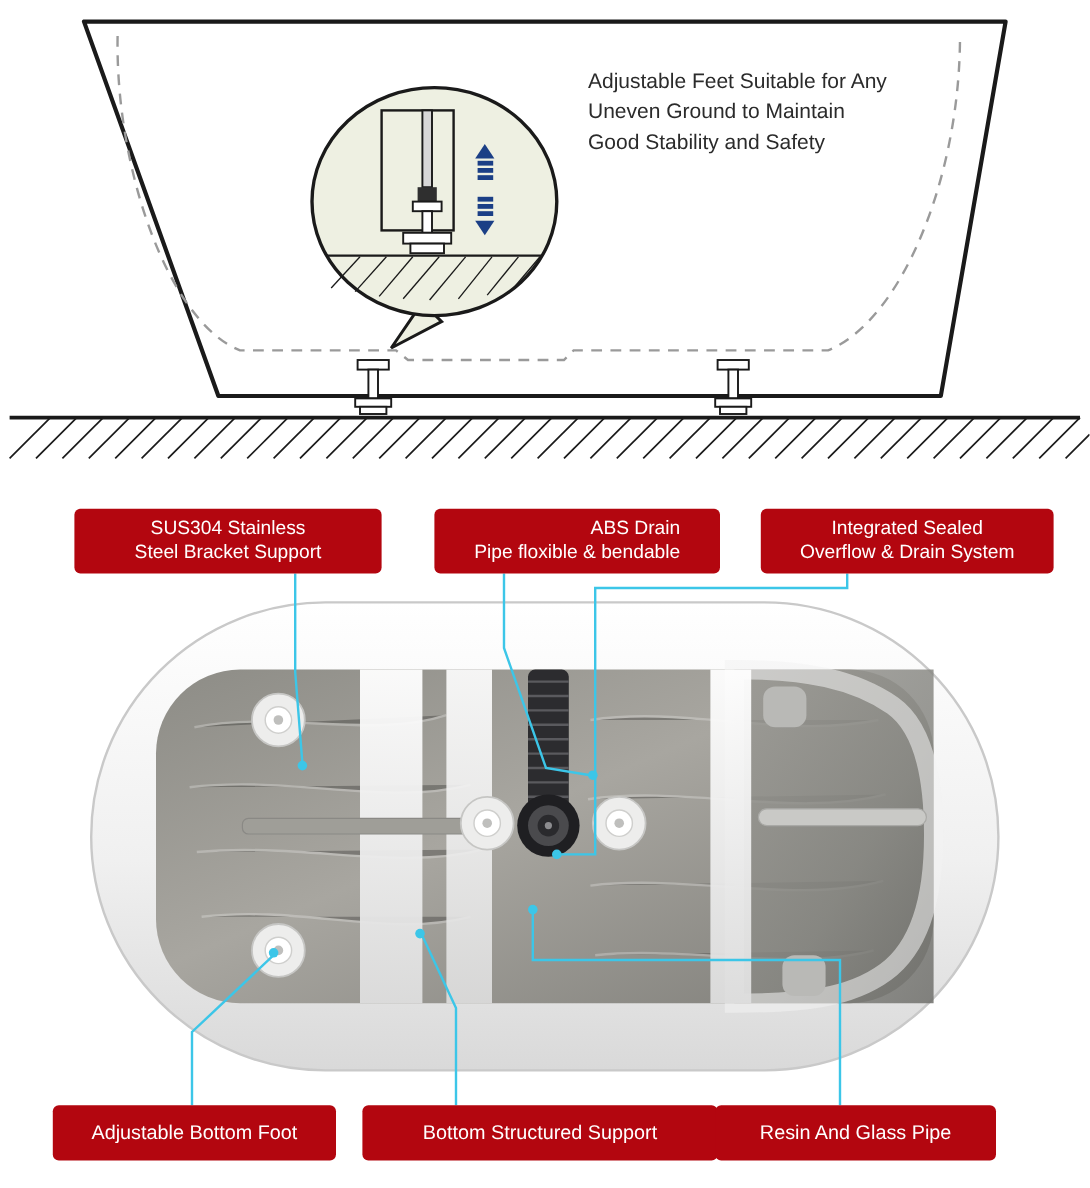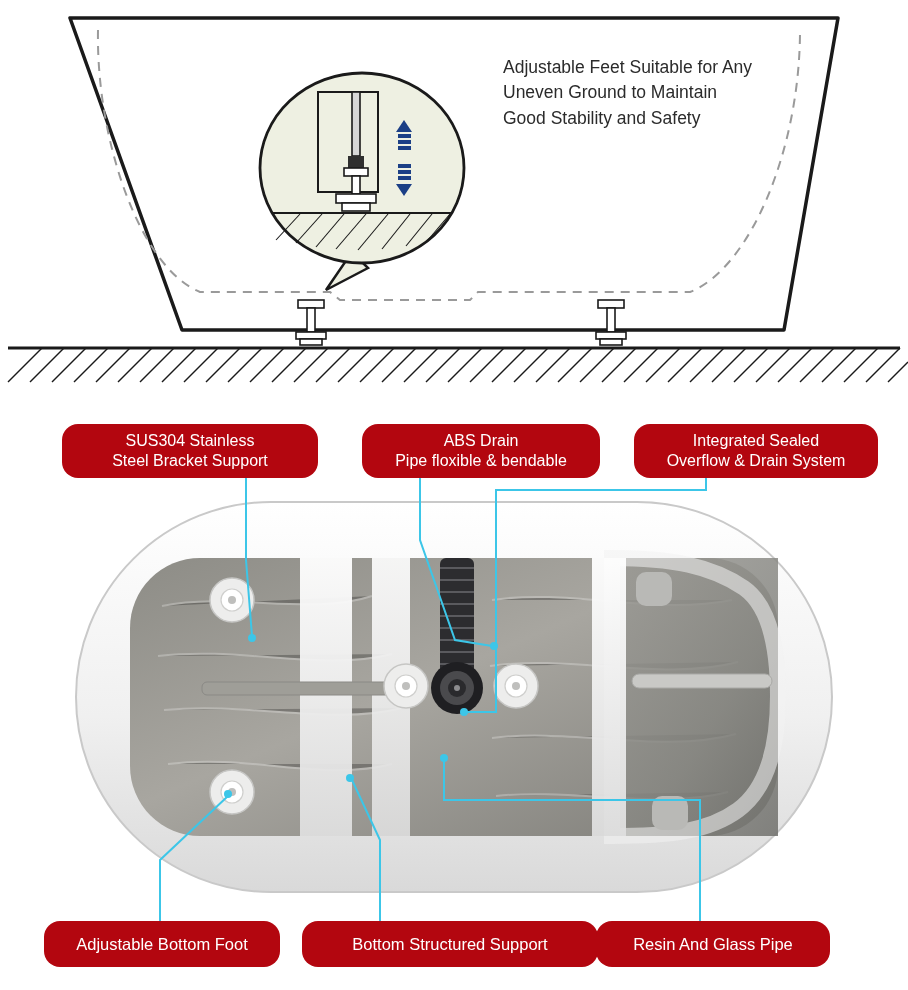--- a/index.html
+++ b/index.html
@@ -32,44 +32,43 @@
 
   .callout-text {
     position: absolute;
     left: 490px;
     top: 55px;
     width: 330px;
     font-size: 17.5px;
     line-height: 1.45;
     color: #2b2b2b;
     white-space: pre-line;
-    margin-left: 13px;
   }
 
   
   .label {
     position: absolute;
     background: #b3060f;
     color: #ffffff;
-    border-radius: 16px;
+    border-radius: 5px;
     text-align: center;
     font-size: 16px;
     line-height: 1.25;
     display: flex;
     align-items: center;
     justify-content: center;
     padding: 7px 10px;
     box-sizing: border-box;
     white-space: pre-line;
   }
 
   .label.single { font-size: 16.5px; }
 
   #label-bracket   { left: 62px;  top: 424px; width: 256px; height: 54px; }
-  #label-drain     { left: 362px; top: 424px; width: 238px; height: 54px; }
+  #label-drain     { left: 362px; top: 424px; width: 238px; height: 54px; text-align: right; }
   #label-overflow  { left: 634px; top: 424px; width: 244px; height: 54px; }
   #label-foot      { left: 44px;  top: 921px; width: 236px; height: 46px; }
   #label-bottom    { left: 302px; top: 921px; width: 296px; height: 46px; }
   #label-resin     { left: 596px; top: 921px; width: 234px; height: 46px; }
 
   
   .photo-area {
     position: absolute;
     left: 72px;
     top: 496px;

